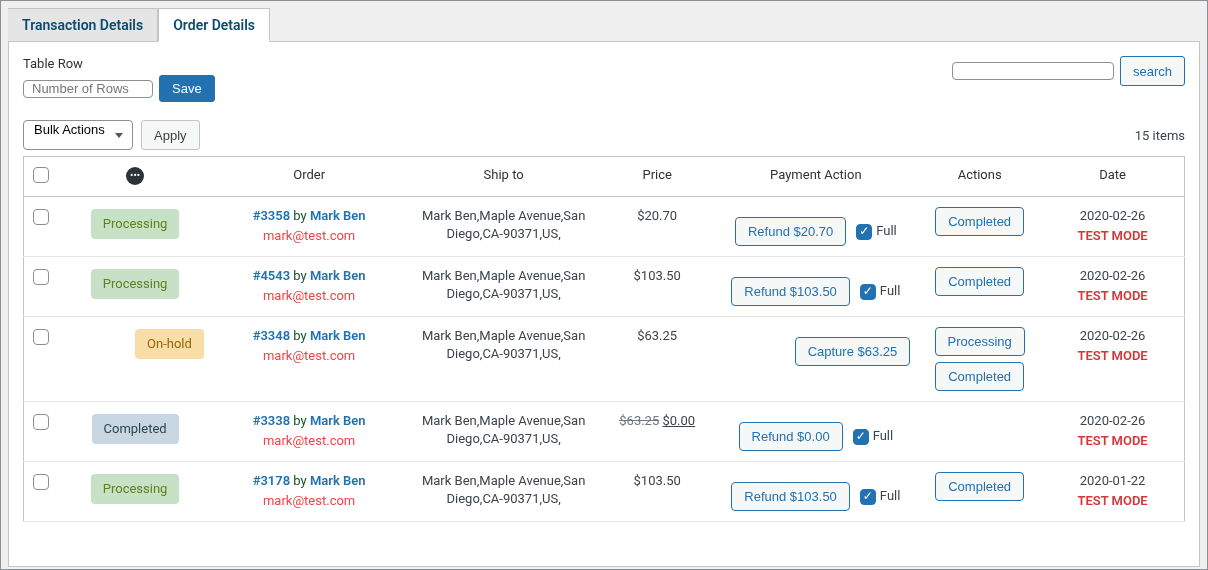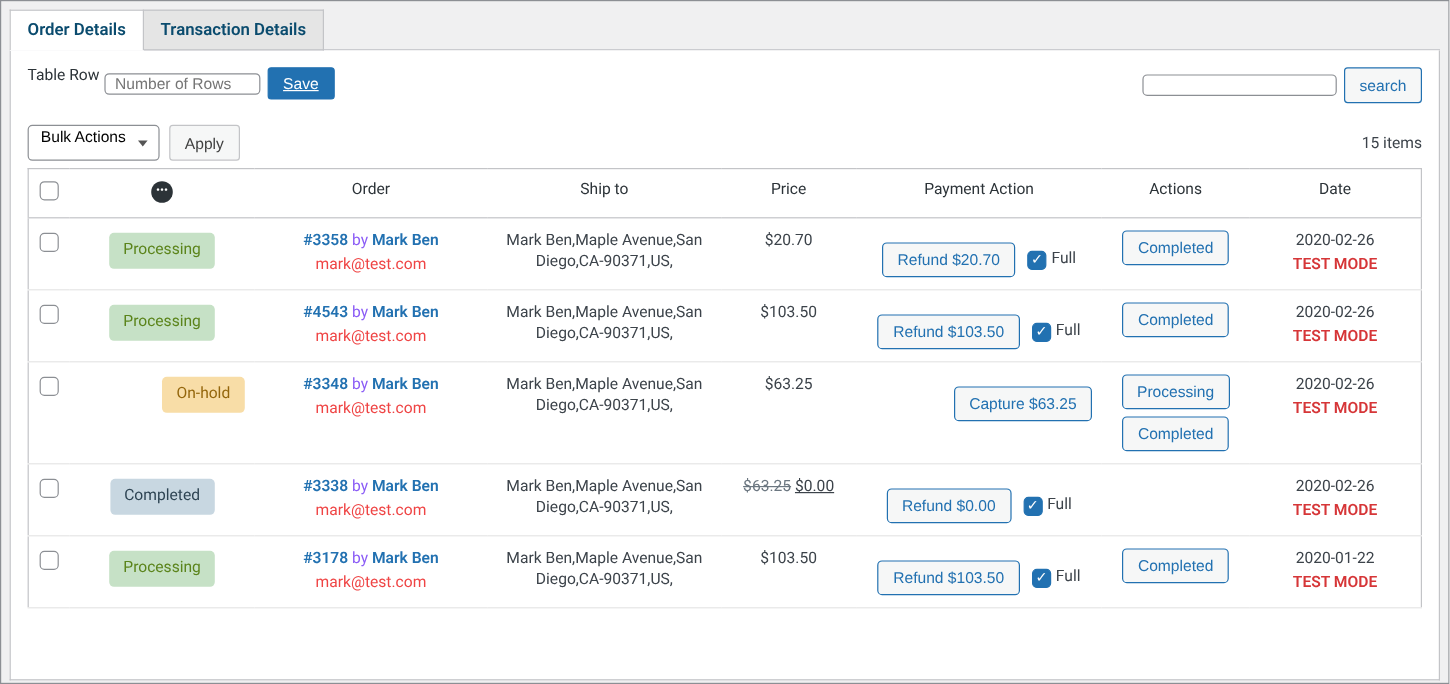--- a/index.html
+++ b/index.html
@@ -47,40 +47,39 @@
     padding: 14px 14px 0 14px;
     height: 525px;
     overflow: hidden;
   }
   .top-row {
     display: flex;
     justify-content: space-between;
     align-items: flex-start;
     margin-bottom: 18px;
   }
-  .left-controls { display: flex; flex-direction: row; gap: 4px; }
+  .left-controls { display: flex; flex-direction: column; gap: 4px; }
   .label { font-size: 13px; color: #2c3338; }
   .row-inline { display: flex; gap: 6px; align-items: center; }
   input[type="text"], input.search-box, .number-rows {
     border: 1px solid #8c8f94;
     border-radius: 4px;
     padding: 4px 8px;
     font-size: 13px;
     height: 18px;
   }
   .number-rows { width: 130px; }
   .save-btn {
     background: #2271b1;
     color: #fff;
     border: 1px solid #2271b1;
     border-radius: 3px;
     padding: 5px 12px;
     font-size: 13px;
     cursor: pointer;
-    text-decoration: underline;
   }
   .search-wrap { display: flex; gap: 6px; align-items: center; }
   .search-box { width: 162px; }
   .search-btn, .apply-btn, .outline-btn {
     background: #f6f7f7;
     border: 1px solid #2271b1;
     color: #2271b1;
     border-radius: 3px;
     padding: 4px 12px;
     font-size: 13px;
@@ -161,21 +160,21 @@
   .status-badge {
     display: inline-block;
     padding: 6px 12px;
     border-radius: 4px;
     font-size: 13px;
   }
   .st-processing { background: #c6e1c6; color: #5b841b; }
   .st-on-hold { background: #f8dda7; color: #94660c; }
   .st-completed { background: #c8d7e1; color: #2e4453; }
   .order-link { color: #2271b1; font-weight: 600; }
-  .by-text { color: #8b5cf6; font-weight: 400;}
+  .by-text { color: #14532d; font-weight: 400;}
   .author-link { color: #2271b1; font-weight: 600; }
   .email { color: #ef4444; display: block; margin-top: 2px;}
   .ship { color: #3c434a; line-height: 1.4; }
   .price-strike { text-decoration: line-through; color: #6c7781; }
   .price-ins { text-decoration: underline; }
   .refund-btn, .capture-btn, .action-pill {
     display: inline-block;
     border: 1px solid #2271b1;
     color: #2271b1;
     background: #f6f7f7;
@@ -204,22 +203,22 @@
     content: "✓"; position: absolute; color: #fff; font-size: 12px; left: 2px; top: -1px;
   }
   td { line-height: 1.4; }
   tbody tr td.cb { padding-top: 12px; }
 </style>
 </head>
 <body>
 
 <div class="frame">
   <div class="tabs">
+    <div class="tab inactive">Transaction Details</div>
     <div class="tab active">Order Details</div>
-    <div class="tab inactive">Transaction Details</div>
   </div>
   <div class="panel">
     <div class="top-row">
       <div class="left-controls">
         <span class="label">Table Row</span>
         <div class="row-inline">
           <input type="text" class="number-rows" placeholder="Number of Rows" style="">
           <button class="save-btn">Save</button>
         </div>
       </div>

